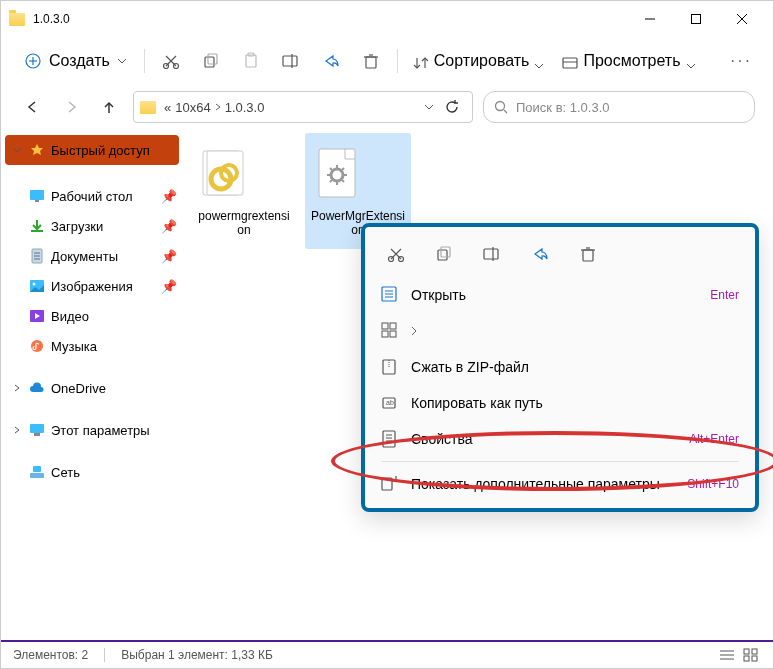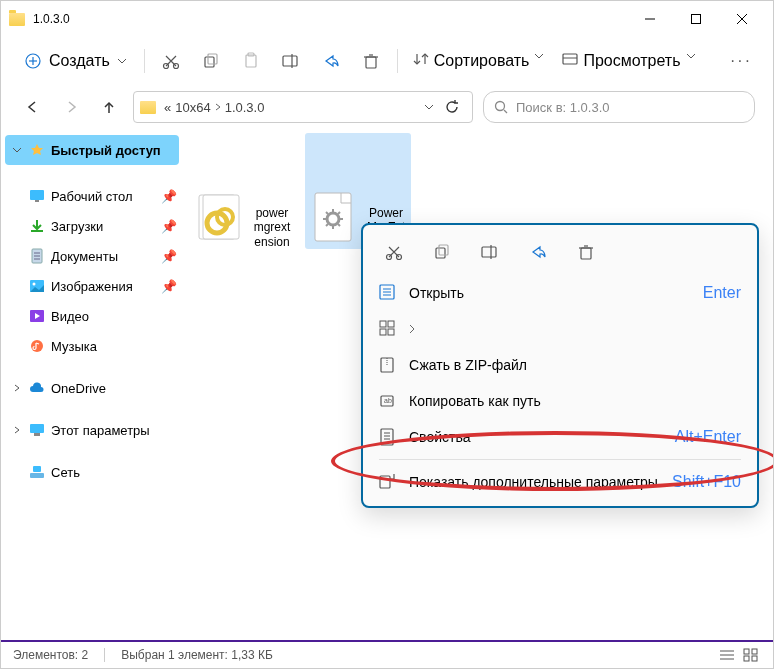--- a/index.html
+++ b/index.html
@@ -8,48 +8,48 @@
 .titlebar .folder-ico { width: 16px; height: 13px; background: linear-gradient(#ffe089, #f8d050); border-radius: 1px; position: relative; margin-right: 8px; }
 .titlebar .folder-ico:before { content: ""; position: absolute; top: -3px; left: 0; width: 7px; height: 3px; background: #f8d050; border-radius: 1px 1px 0 0; }
 .titlebar-text { font-size: 12px; color: #000; flex: 1; }
 .win-ctrls { display: flex; }
 .win-btn { width: 46px; height: 36px; display: flex; align-items: center; justify-content: center; }
 .win-btn svg { width: 10px; height: 10px; }
 .toolbar { height: 48px; display: flex; align-items: center; padding: 0 14px; gap: 4px; border-bottom: 1px solid transparent; }
 .create-btn { display: flex; align-items: center; gap: 8px; padding: 6px 10px; border-radius: 4px; }
 .tb-sep { width: 1px; height: 24px; background: #ddd; margin: 0 4px; }
 .tb-icon { width: 36px; height: 36px; display: flex; align-items: center; justify-content: center; border-radius: 4px; }
-.tb-dropdown { display: flex; align-items: flex-start; gap: 6px; padding: 6px 8px; border-radius: 4px; }
+.tb-dropdown { display: flex; align-items: flex-end; gap: 6px; padding: 6px 8px; border-radius: 4px; }
 .navbar { height: 44px; display: flex; align-items: center; padding: 0 18px; gap: 10px; }
 .nav-btn { width: 28px; height: 28px; display: flex; align-items: center; justify-content: center; border-radius: 4px; }
 .addr-bar { flex: 1; height: 32px; border: 1px solid #ccc; border-radius: 4px; display: flex; align-items: center; padding: 0 6px; gap: 4px; font-size: 13px; color: #444; }
 .addr-bar .folder-ico { width: 16px; height: 13px; background: linear-gradient(#ffe089, #f8d050); border-radius: 1px; margin-right: 4px; }
 .refresh-btn { width: 28px; height: 28px; display: flex; align-items: center; justify-content: center; }
 .search-box { width: 272px; height: 32px; border: 1px solid #ccc; border-radius: 12px; display: flex; align-items: center; padding: 0 10px; gap: 8px; color: #888; font-size: 13px; }
 .main { display: flex; height: calc(669px - 36px - 48px - 44px - 28px); }
 .sidebar { width: 182px; padding: 6px 4px; overflow: hidden; }
 .sb-item { display: flex; align-items: center; height: 30px; padding: 0 6px; gap: 6px; font-size: 13px; border-radius: 4px; }
-.sb-item.hl { background: #7dd3fc; font-weight: bold; }
+.sb-item.hl { background: #c2410c; }
 .sb-item .chev { width: 12px; display: flex; justify-content: center; }
 .sb-item .ico { width: 16px; height: 16px; display: flex; align-items: center; justify-content: center; }
 .sb-item .label { flex: 1; }
 .sb-item .pin { width: 12px; color: #888; }
 .sb-sub { padding-left: 18px; margin-top: 16px; }
 .content { flex: 1; position: relative; padding: 10px 8px; }
-.file-item { position: absolute; width: 106px; height: 116px; display: flex; align-items: flex-end; justify-content: flex-start; padding-top: 8px; border-radius: 3px; }
+.file-item { position: absolute; width: 106px; height: 116px; display: flex; flex-direction: column; align-items: flex-start; justify-content: flex-start; padding-top: 8px; border-radius: 3px; }
 .file-item.sel { background: #cde6fb; }
 .file-icon { width: 64px; height: 64px; display: flex; align-items: center; justify-content: center; }
 .file-label { font-size: 12px; text-align: center; margin-top: 4px; line-height: 1.2; word-break: break-word; padding: 0 4px; }
-.ctx-menu { position: absolute; left: 360px; top: 222px; width: 398px; background: #fafafa; border: 2px solid #0369a1; border-radius: 8px; box-shadow: 0 8px 24px rgba(0,0,0,0.15); padding: 6px 0; z-index: 10; }
+.ctx-menu { position: absolute; left: 360px; top: 222px; width: 398px; background: #fafafa; border: 4px solid #0369a1; border-radius: 8px; box-shadow: 0 8px 24px rgba(0,0,0,0.15); padding: 6px 0; z-index: 10; }
 .ctx-top-row { display: flex; gap: 18px; padding: 6px 16px 8px; }
 .ctx-top-row .ic { width: 30px; height: 30px; display: flex; align-items: center; justify-content: center; border-radius: 4px; }
 .ctx-item { display: flex; align-items: center; height: 36px; padding: 0 16px; gap: 12px; font-size: 14px; position: relative; }
 .ctx-item .lico { width: 18px; height: 18px; }
 .ctx-item .label { flex: 1; }
-.ctx-item .hint { font-size: 16px; color: #3b82f6; }
+.ctx-item .hint { font-size: 12px; color: #a21caf; }
 .ctx-sep { height: 1px; background: #e0e0e0; margin: 4px 16px; }
 .red-oval { position: absolute; left: 330px; top: 430px; width: 448px; height: 60px; border: 4px solid #d63333; border-radius: 50%; pointer-events: none; z-index: 20; }
 .statusbar { position: absolute; bottom: 0; left: 0; right: 0; height: 28px; border-top: 2px solid #4c1d95; display: flex; align-items: center; padding: 0 12px; gap: 16px; font-size: 12px; color: #555; }
 .statusbar .sep { width: 1px; height: 14px; background: #ccc; }
 .statusbar .spacer { flex: 1; }
 .view-toggle { display: flex; gap: 4px; }
 .view-toggle .vt { width: 20px; height: 20px; display: flex; align-items: center; justify-content: center; border-radius: 3px; }
 svg { overflow: visible; }
 </style>
 </head>

